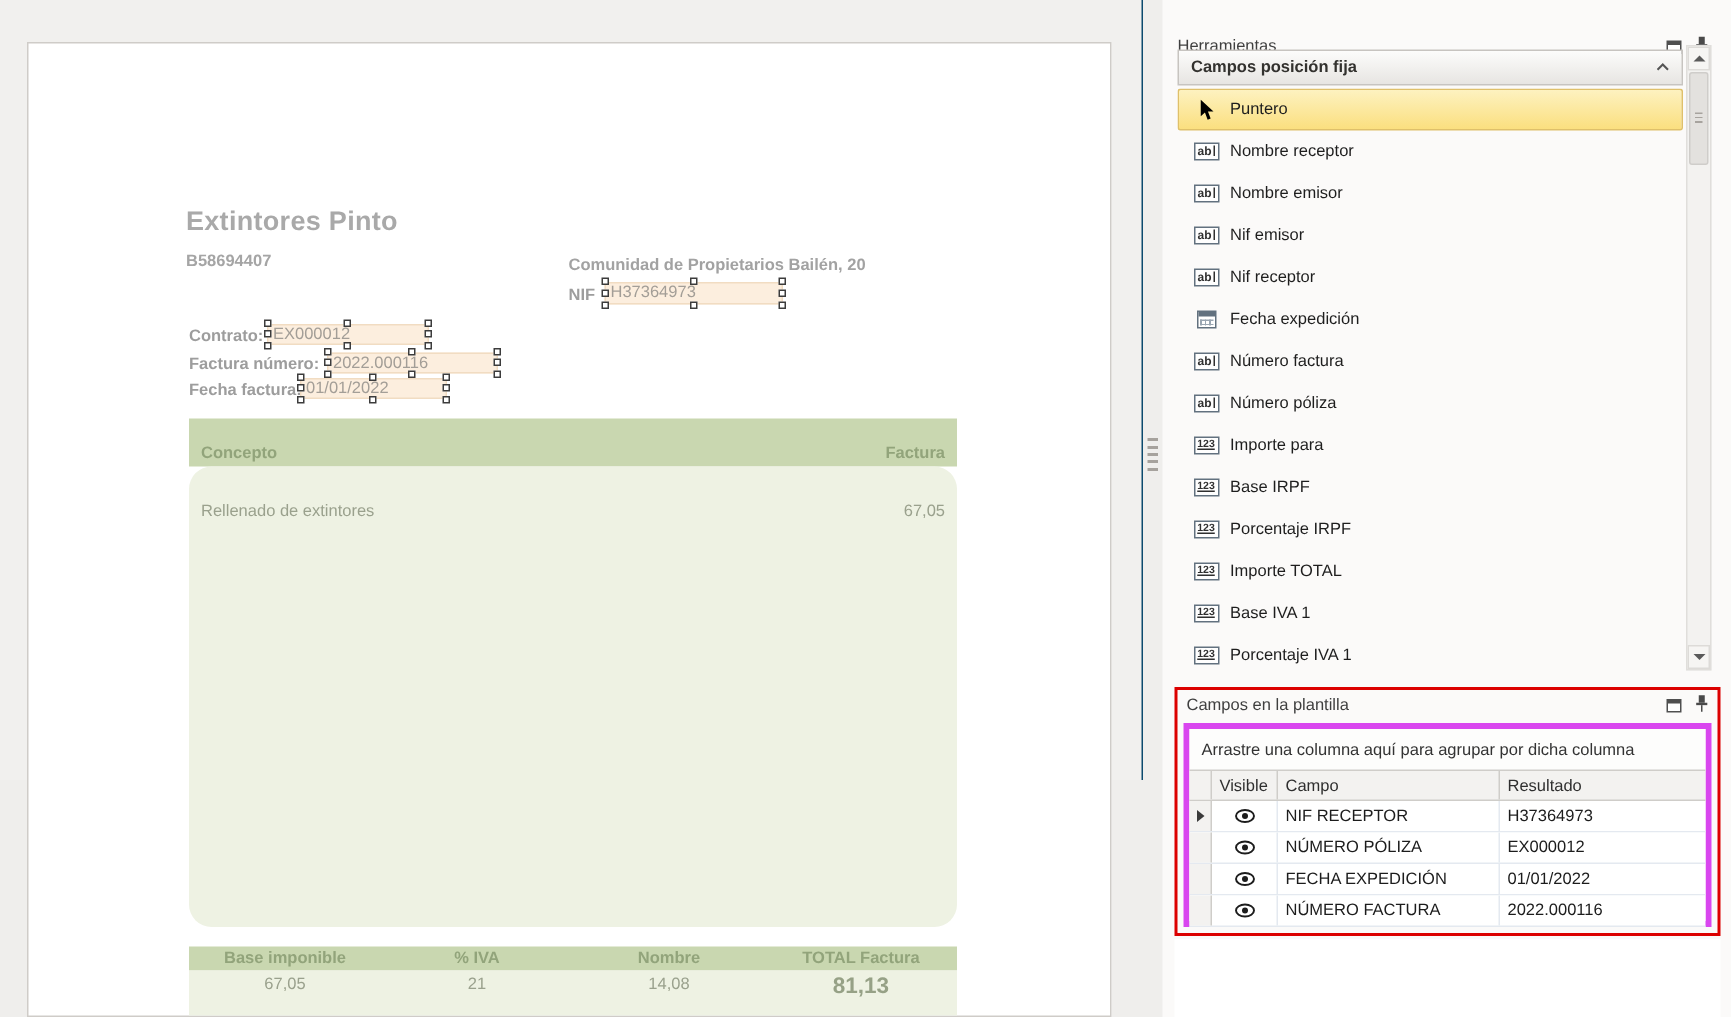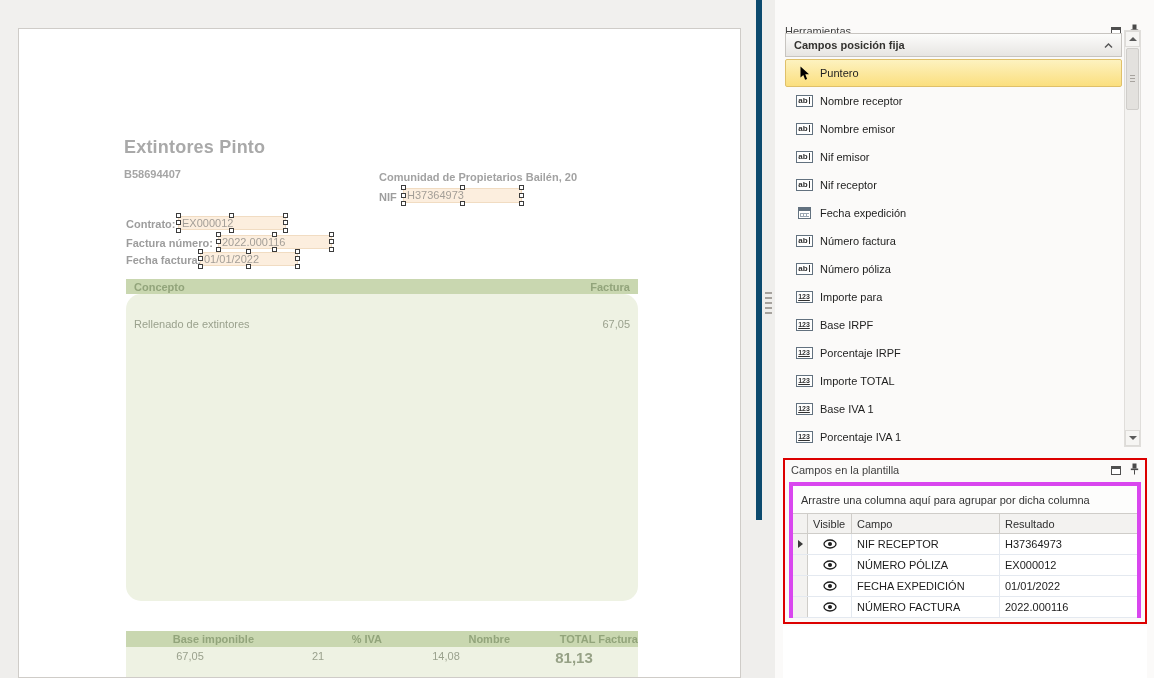--- a/index.html
+++ b/index.html
@@ -1,43 +1,43 @@
 <!DOCTYPE html>
 <html><head>
 <meta charset="utf-8">
 <style>
   * { margin:0; padding:0; box-sizing:border-box; }
   html,body { width:1154px; height:678px; overflow:hidden; }
   body { font-family:"Liberation Sans","DejaVu Sans",sans-serif; background:#efeeec; position:relative; }
   .app { position:absolute; inset:0; }
 
   
-  .doc-area { position:absolute; left:0; top:0; width:762px; height:520px; background:#f1f0ee; border-right:6px solid #0c4a6e; }
+  .doc-area { position:absolute; left:0; top:0; width:762px; height:520px; background:#f1f0ee; border-right:1px solid #0c4a6e; }
   .page { position:absolute; left:18px; top:28px; width:723px; height:650px; background:#ffffff; border:1px solid #cfccc8; }
 
   .company-name { position:absolute; left:105px; top:108px; font-size:18px; font-weight:bold; color:#a9a9a9; letter-spacing:.2px; }
   .company-nif  { position:absolute; left:105px; top:139px; font-size:11px; font-weight:bold; color:#a5a5a5; }
   .receptor-name{ position:absolute; left:360px; top:142px; font-size:11px; font-weight:bold; color:#a2a2a2; }
 
   .doc-label { position:absolute; font-size:11px; font-weight:bold; color:#9d9d9d; line-height:14px; white-space:nowrap; }
 
   .doc-field { position:absolute; background:#fceede; border:1px solid #f1dcc2; font-size:11px; color:#a39e97; line-height:12px; padding-left:3px; white-space:nowrap; }
   .h { position:absolute; width:5px; height:5px; background:#fff; border:1px solid #3c3c3c; }
   .h.tl{left:-3px;top:-4px} .h.tm{left:50%;margin-left:-3px;top:-4px} .h.tr{right:-3px;top:-4px}
   .h.ml{left:-3px;top:50%;margin-top:-3px} .h.mr{right:-3px;top:50%;margin-top:-3px}
   .h.bl{left:-3px;bottom:-4px} .h.bm{left:50%;margin-left:-3px;bottom:-4px} .h.br{right:-3px;bottom:-4px}
 
   .concept-table { position:absolute; left:107px; top:250px; width:512px; }
-  .tbl-header { display:flex; justify-content:space-between; background:#c9d7b0; height:15px; line-height:15px; padding:1px 8px; font-size:11px; font-weight:bold; color:#92a47b; }
+  .tbl-header { display:flex; justify-content:space-between; background:#c9d7b0; height:15px; line-height:15px; padding:16px 8px; font-size:11px; font-weight:bold; color:#92a47b; }
   .concept-body { background:#eef2e3; height:307px;border-radius:15px; }
   .concept-row { display:flex; justify-content:space-between; padding:24px 8px 0; font-size:11px; color:#9aa18d; }
 
   .totals-table { position:absolute; left:107px; top:602px; width:512px; }
   .totals-header { display:flex; background:#c9d7b0; height:16px; line-height:16px; }
-  .totals-header span { flex:1; text-align:right; font-size:11px; font-weight:bold; color:#92a47b; }
+  .totals-header span { flex:1; text-align:center; font-size:11px; font-weight:bold; color:#92a47b; }
   .totals-body { display:flex; background:#eef2e3; height:30px; }
   .totals-body .cell { flex:1; text-align:center; font-size:11px; color:#9aa18d; padding-top:3px; }
   .totals-body .total-final { font-size:15px; font-weight:bold; color:#96a186; padding-top:2px; }
 
   
   .splitter { position:absolute; left:762px; top:0; width:13px; height:678px; background:#efeeec; cursor:col-resize; }
   .splitter-grip { position:absolute; left:3px; top:292px; width:7px; height:22px;
     background:repeating-linear-gradient(to bottom,#a6a29d 0 2px,transparent 2px 5px); }
 
   

